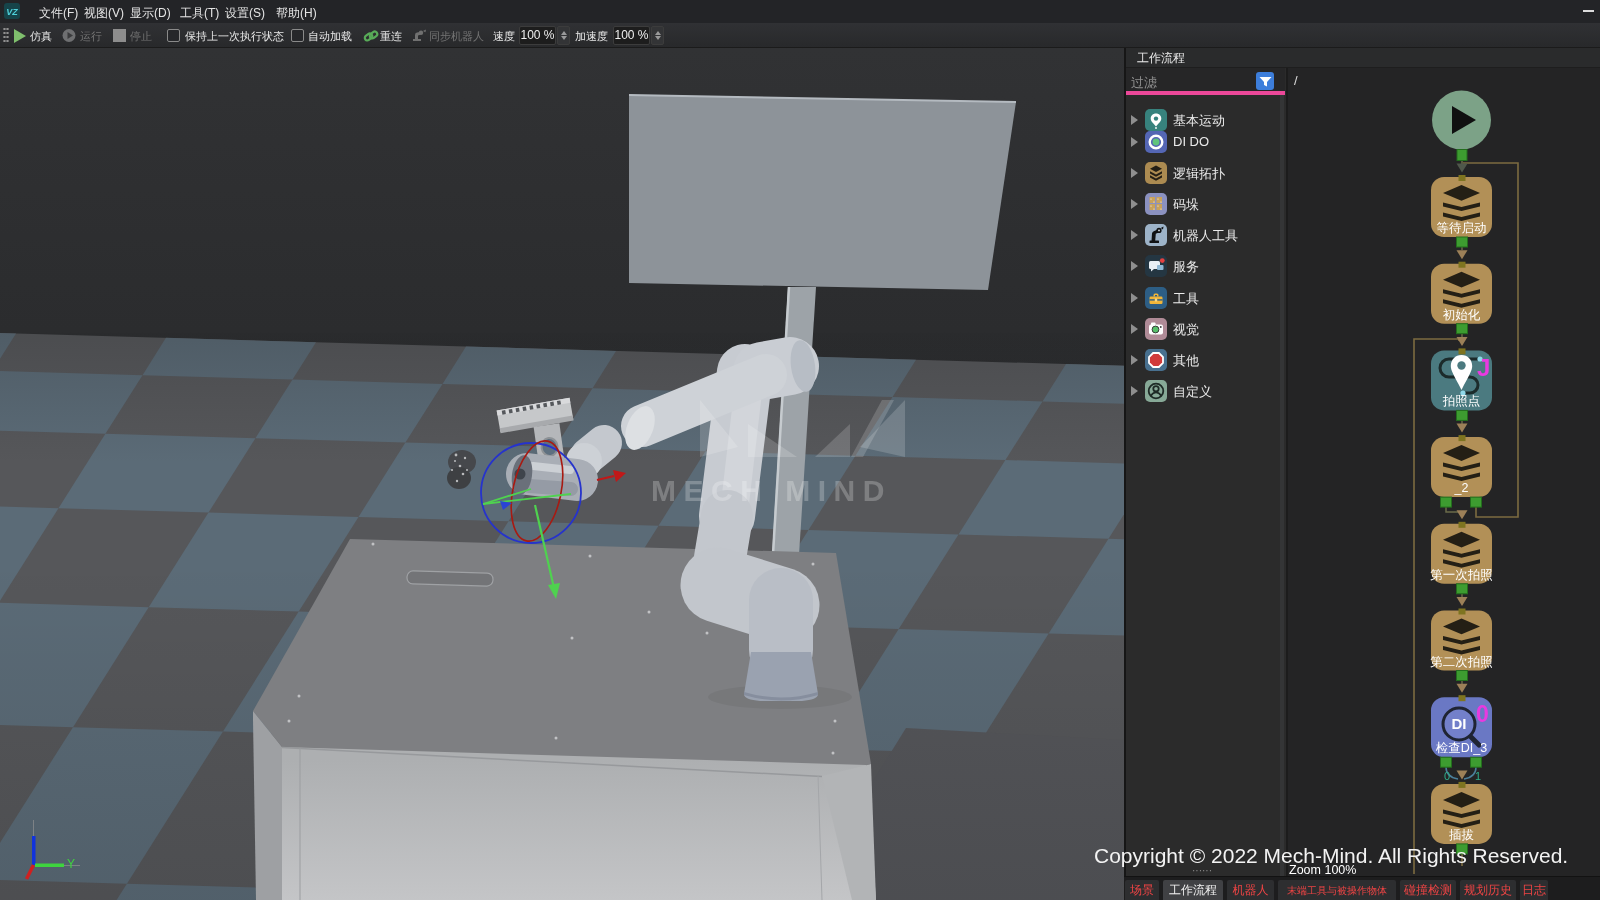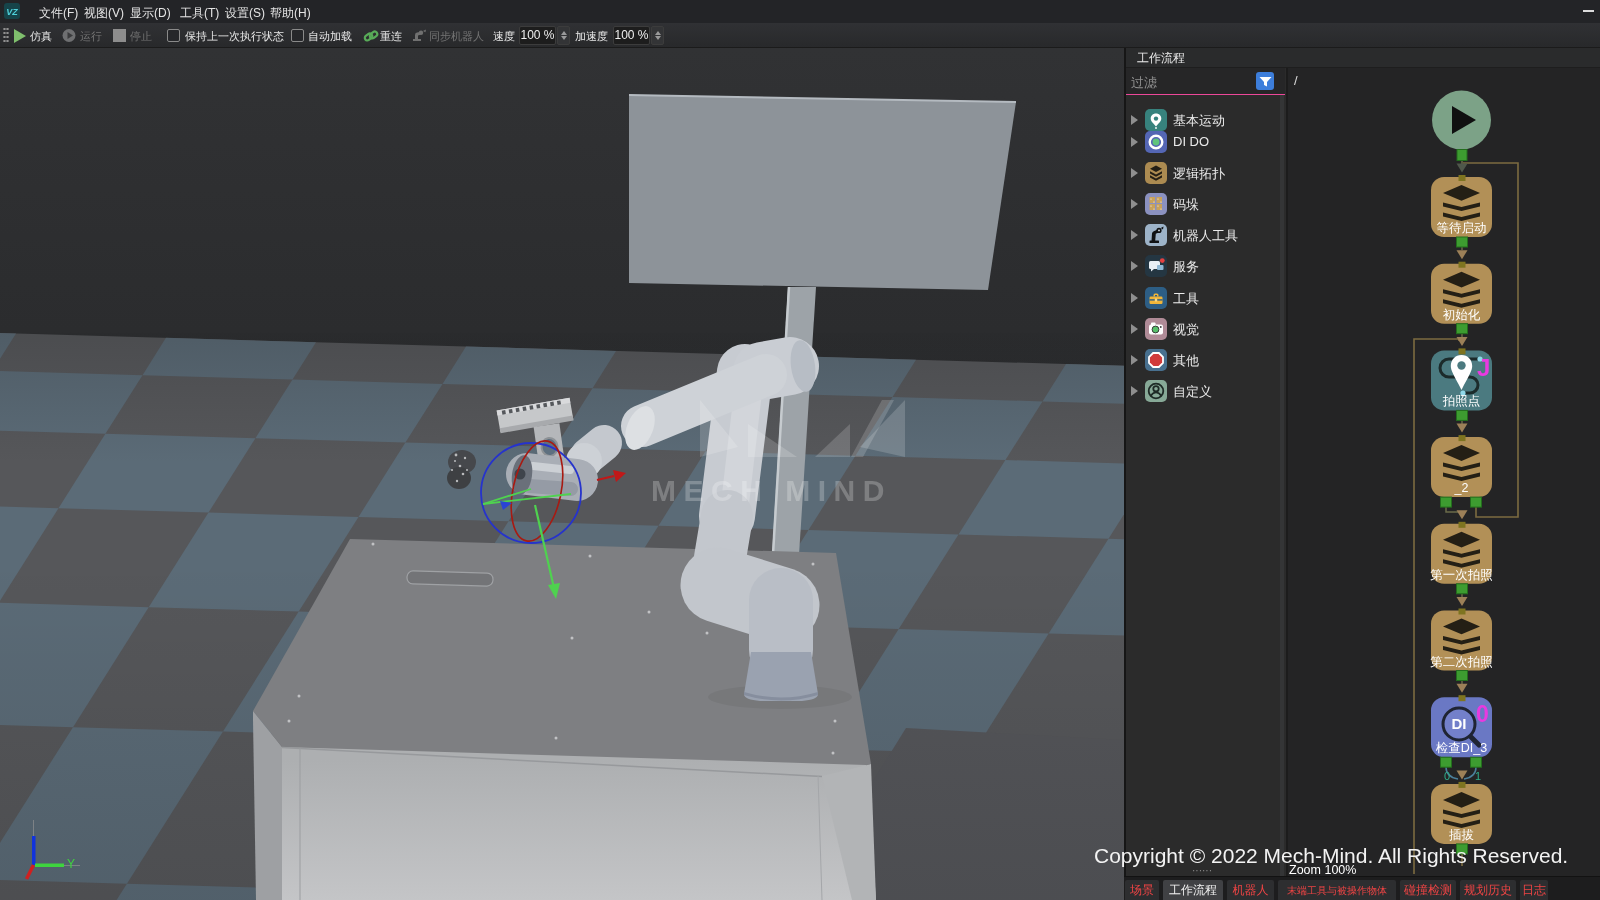--- a/index.html
+++ b/index.html
@@ -9,21 +9,21 @@
 #toolbar .t{position:absolute;top:6px;font-size:11px;color:#e8e8e8;}
 #toolbar .d{color:#737373;}
 .inp{position:absolute;top:3px;height:19px;background:#1d1d1d;border:1px solid #3c3c3c;border-radius:2px;color:#efefef;font-size:12px;text-align:center;line-height:17px;}
 .spin{position:absolute;top:3px;width:13px;height:19px;background:#333436;border:1px solid #3c3c3c;border-radius:2px;}
 .spin:before{content:"";position:absolute;left:3px;top:4px;border-left:3px solid transparent;border-right:3px solid transparent;border-bottom:4px solid #9a9a9a;}
 .spin:after{content:"";position:absolute;left:3px;bottom:4px;border-left:3px solid transparent;border-right:3px solid transparent;border-top:4px solid #9a9a9a;}
 .cb{position:absolute;top:6px;width:13px;height:13px;border:1px solid #8a8a8a;background:#26272a;border-radius:2px;}
 #vp{position:absolute;left:0;top:48px;width:1124px;height:852px;overflow:hidden;}
 #rp{position:absolute;left:1124px;top:48px;width:476px;height:852px;background:#2b2b2b;border-left:2px solid #161616;}
 #rphead{position:absolute;left:0;top:0;width:476px;height:20px;background:#2a2b2c;border-bottom:1px solid #1e1e1e;color:#e8e8e8;font-size:12px;line-height:20px;padding-left:11px;}
-#filter{position:absolute;left:0;top:20px;width:159px;height:27px;background:#262627;border-bottom:1px solid #ec4899;}
+#filter{position:absolute;left:0;top:20px;width:159px;height:27px;background:#262627;border-bottom:4px solid #ec4899;}
 #filter .ph{position:absolute;left:5px;top:6px;color:#8f8f8f;font-size:13px;}
 #fbtn{position:absolute;left:130px;top:4px;width:18px;height:18px;background:#3d7edb;border-radius:3px;}
 #cats{position:absolute;left:0;top:47px;width:159px;height:781px;background:#2b2b2b;}
 .cat{position:absolute;left:0;width:159px;height:31px;}
 .cat .arr{position:absolute;left:5px;top:10px;width:0;height:0;border-top:5px solid transparent;border-bottom:5px solid transparent;border-left:7px solid #8f8f8f;}
 .cat .lbl{position:absolute;left:47px;top:7px;color:#eaeaea;font-size:13px;}
 .cat svg{position:absolute;left:19px;top:4px;}
 #flow{position:absolute;left:160px;top:20px;width:316px;height:808px;background:#242425;border-left:2px solid #1c1c1c;}
 #slash{position:absolute;left:168px;top:25px;color:#dddddd;font-size:13px;}
 #btabs{position:absolute;left:1124px;top:876px;width:476px;height:24px;background:#1d1d1e;border-top:1px solid #121212;}
@@ -38,21 +38,21 @@
 <div id="menubar">
   <svg class="abs" style="left:4px;top:3px" width="17" height="17">
       <rect x="0" y="0" width="16" height="16" rx="3" fill="#16444a"></rect>
       <text x="8" y="12" font-size="9" font-weight="bold" font-style="italic" fill="#4fd0da" text-anchor="middle" font-family="Liberation Sans">VZ</text>
     </svg>
   <span style="left:39px">文件(F)</span>
     <span style="left:84px">视图(V)</span>
     <span style="left:130px">显示(D)</span>
     <span style="left:180px">工具(T)</span>
     <span style="left:225px">设置(S)</span>
-    <span style="left:270px">帮助(H)</span>
+    <span style="left:276px">帮助(H)</span>
 </div>
 <div id="minbtn"></div>
 
 <div id="toolbar">
   <div class="abs" style="left:3px;top:4px;width:6px;height:17px;background-image:radial-gradient(circle,#909090 1px,transparent 1.3px);background-size:3px 4px;"></div>
   <div class="abs" style="left:14px;top:6px;width:0;height:0;border-top:7px solid transparent;border-bottom:7px solid transparent;border-left:12px solid #7fbf6d;"></div>
   <span class="t" style="left:30px">仿真</span>
   <svg class="abs" style="left:62px;top:5px" width="15" height="15">
       <circle cx="7" cy="7.5" r="6.5" fill="#6e6f71"></circle>
       <path d="M5.5,4 L11,7.5 L5.5,11 Z" fill="#3a3b3d"></path>

